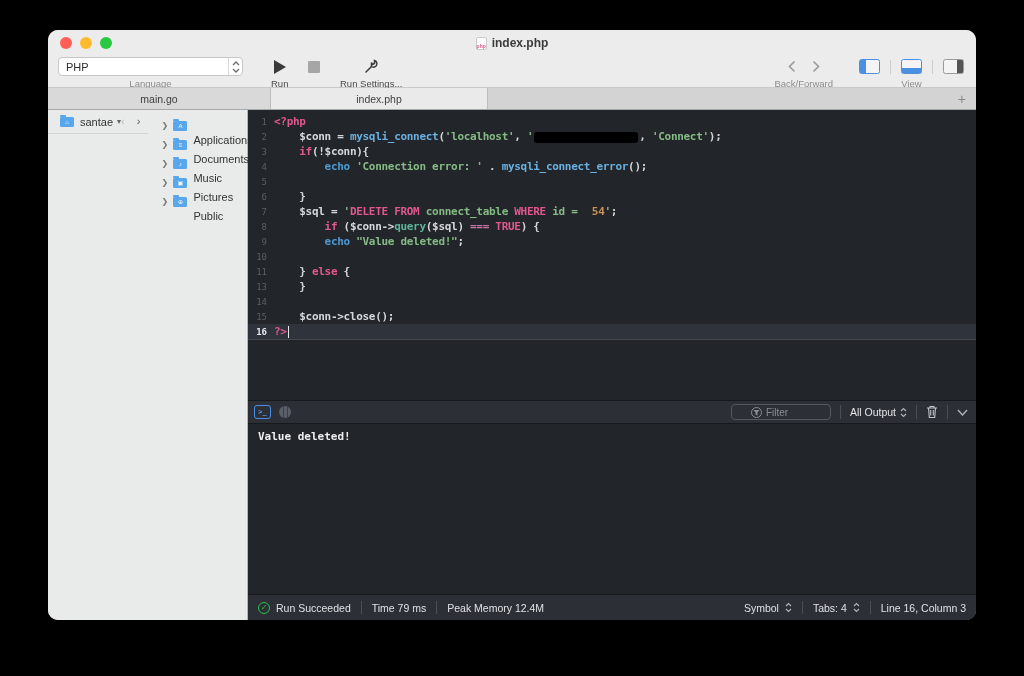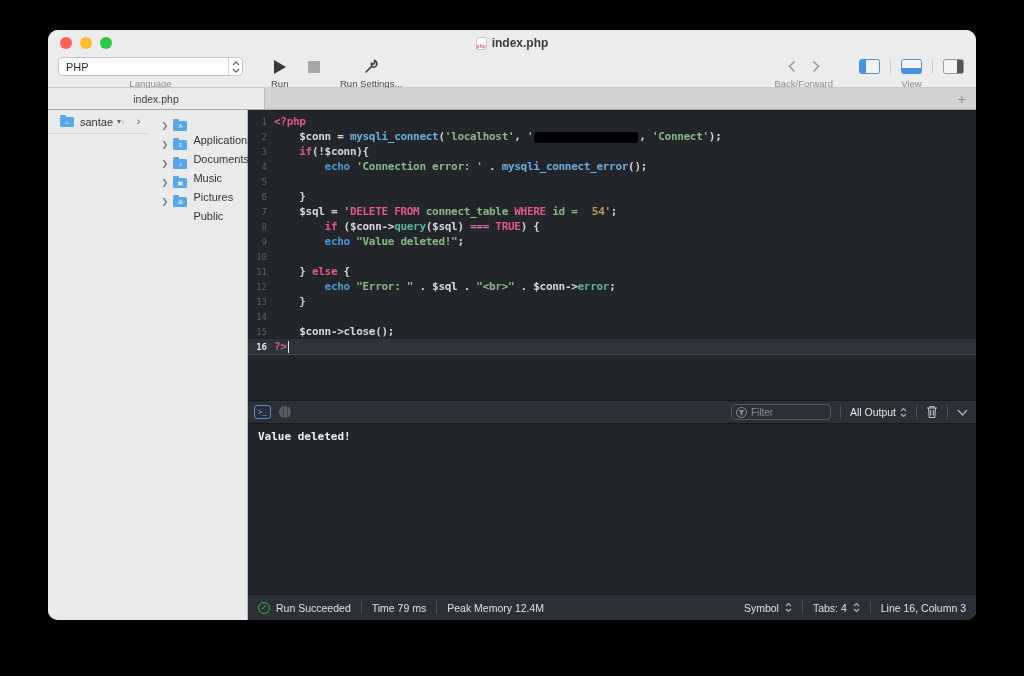--- a/index.html
+++ b/index.html
@@ -100,21 +100,21 @@
   .caret { display:inline-block; width:1px; height:12px; background:#e8eaed; margin-left:1px; vertical-align:middle; }
 
   
   .console-header { height:24px; background:#2c3036; border-top:1px solid #17191d; border-bottom:1px solid #17191d;
     display:flex; align-items:center; padding:0 8px 0 6px; flex:0 0 auto; }
   .term-icon { width:17px; height:14px; border:1.5px solid #4a8fe8; border-radius:3px; color:#5d9df0;
     font-size:7px; font-weight:bold; display:flex; align-items:center; justify-content:center; font-family:"DejaVu Sans Mono",monospace; }
   .globe-icon { width:12px; height:12px; border-radius:50%; background:#5a5e66; margin-left:8px; position:relative; overflow:hidden; }
   .globe-icon::after { content:""; position:absolute; left:4px; top:0; bottom:0; width:3px; border-left:1px solid #3c4047; border-right:1px solid #3c4047; }
   .ch-right { margin-left:auto; display:flex; align-items:center; gap:9px; }
-  .filter-pill { width:100px; height:16px; border:1px solid #54585f; border-radius:4px; display:flex; align-items:center; padding:0 4px; }
+  .filter-pill { width:100px; height:16px; border:1px solid #54585f; border-radius:4px; display:flex; align-items:center; padding:0 19px; }
   .funnel-gray { width:11px; height:11px; border-radius:50%; border:1px solid #8a8e94; display:flex; align-items:center; justify-content:center; flex:0 0 auto; }
   .filter-pill .ph { font-size:10px; color:#8a8e94; margin-left:4px; }
   .vdiv { width:1px; height:14px; background:#4a4e55; }
   .out-select { display:flex; align-items:center; gap:4px; font-size:10.5px; color:#e2e4e7; }
 
   .console-output { flex:1; padding:6px 10px; font-family:"DejaVu Sans Mono", monospace;
     font-size:11px; font-weight:600; color:#eceef0; background:#222529; }
 
   
   .statusbar { height:26px; background:#2c3036; border-top:1px solid #17191d; display:flex; align-items:center;
@@ -206,20 +206,23 @@
         <div class="vsep"></div>
         <div class="vicon">
             <div class="r-dark"></div>
           </div>
       </div>
       <div class="tcap">View</div>
     </div>
   </div>
 
   <div class="tabbar">
+    <div class="tab" style="width:223px">
+      <span>main.go</span>
+    </div>
     <div class="tab active" style="width:217px">
       <span>index.php</span>
     </div>
     <div class="tab-fill">
       <span class="tab-add">+</span>
     </div>
   </div>
 
   <div class="main">
 
@@ -340,24 +343,20 @@
           </div>
           <div class="code-line">
             <span class="gutter">10</span>
             <span class="code"></span>
           </div>
           <div class="code-line">
             <span class="gutter">11</span>
             <span class="code"><span class="tok-pl">    } </span><span class="tok-kw">else</span><span class="tok-pl"> {</span></span>
           </div>
           <div class="code-line">
-            <span class="gutter">12</span>
-            <span class="code"><span class="tok-pl">        </span><span class="tok-ec">echo</span><span class="tok-pl"> </span><span class="tok-str">"Error: "</span><span class="tok-pl"> . $sql . </span><span class="tok-str">"&lt;br&gt;"</span><span class="tok-pl"> . $conn-&gt;</span><span class="tok-meth">error</span><span class="tok-pl">;</span></span>
-          </div>
-          <div class="code-line">
             <span class="gutter">13</span>
             <span class="code"><span class="tok-pl">    }</span></span>
           </div>
           <div class="code-line">
             <span class="gutter">14</span>
             <span class="code"></span>
           </div>
           <div class="code-line">
             <span class="gutter">15</span>
             <span class="code"><span class="tok-pl">    $conn-&gt;close();</span></span>

